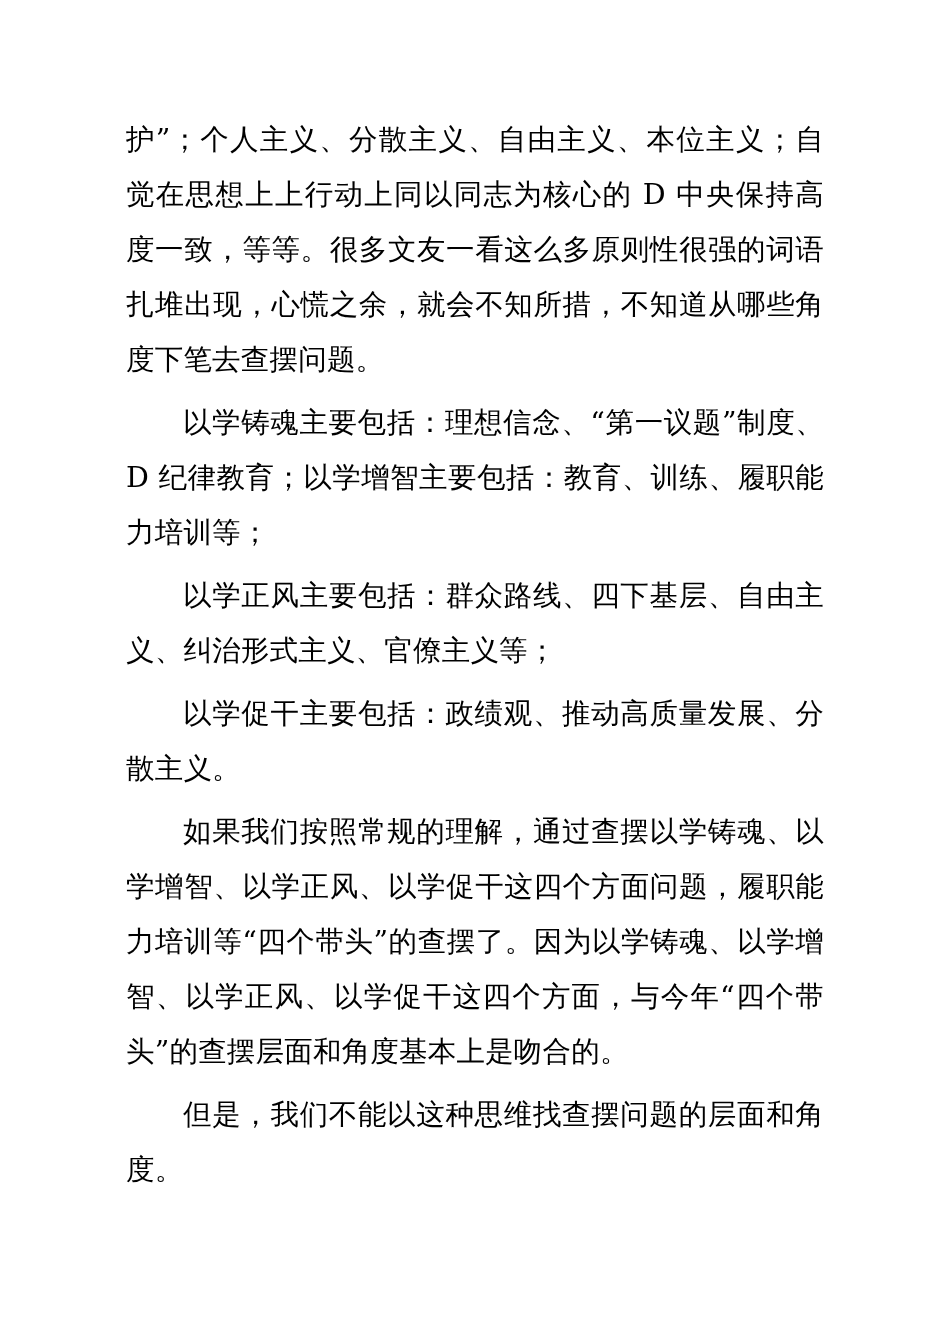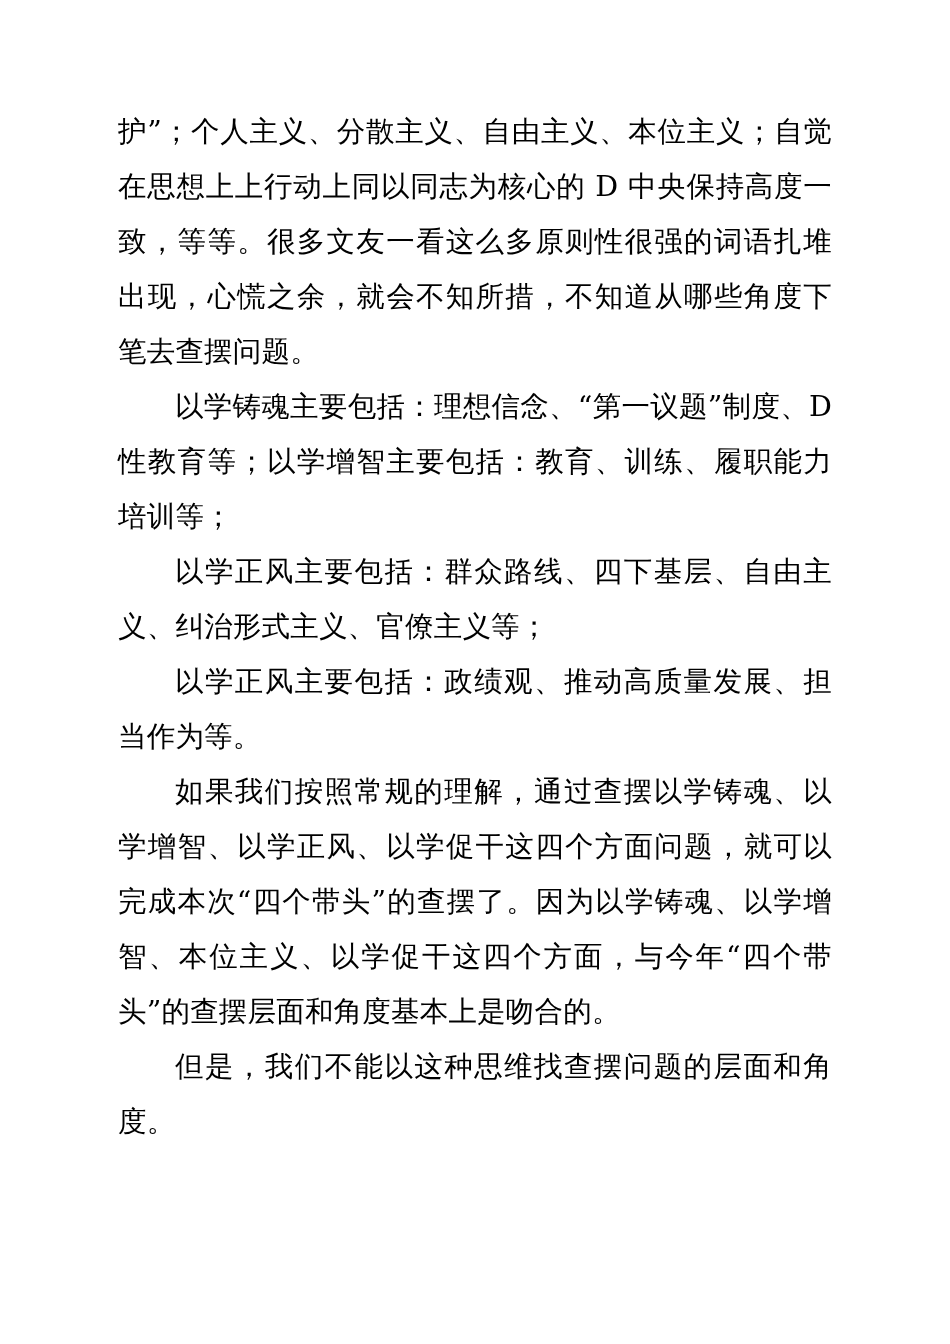--- a/index.html
+++ b/index.html
@@ -23,33 +23,33 @@
   }
   .doc-body {
     font-size: 28.5px;
     line-height: 55px;
     color: #000000;
     text-align: justify;
     text-justify: inter-ideograph;
     letter-spacing: 0.2px;
   }
   .para {
-    margin: 0;
+    margin: 8px;
     text-indent: 2em;
   }
   .para.no-indent {
     text-indent: 0;
   }
 </style>
 </head>
 <body>
 
 <div class="page">
   <div class="doc-body">
     <p class="para no-indent">护”；个人主义、分散主义、自由主义、本位主义；自觉在思想上上行动上同以同志为核心的 D 中央保持高度一致，等等。很多文友一看这么多原则性很强的词语扎堆出现，心慌之余，就会不知所措，不知道从哪些角度下笔去查摆问题。</p>
-    <p class="para">以学铸魂主要包括：理想信念、“第一议题”制度、D 性教育等；以学增智主要包括：教育、训练、履职能力培训等；</p>
+    <p class="para">以学铸魂主要包括：理想信念、“第一议题”制度、D 纪律教育；以学增智主要包括：教育、训练、履职能力培训等；</p>
     <p class="para">以学正风主要包括：群众路线、四下基层、自由主义、纠治形式主义、官僚主义等；</p>
-    <p class="para">以学正风主要包括：政绩观、推动高质量发展、担当作为等。</p>
-    <p class="para">如果我们按照常规的理解，通过查摆以学铸魂、以学增智、以学正风、以学促干这四个方面问题，就可以完成本次“四个带头”的查摆了。因为以学铸魂、以学增智、本位主义、以学促干这四个方面，与今年“四个带头”的查摆层面和角度基本上是吻合的。</p>
+    <p class="para">以学促干主要包括：政绩观、推动高质量发展、分散主义。</p>
+    <p class="para">如果我们按照常规的理解，通过查摆以学铸魂、以学增智、以学正风、以学促干这四个方面问题，履职能力培训等“四个带头”的查摆了。因为以学铸魂、以学增智、以学正风、以学促干这四个方面，与今年“四个带头”的查摆层面和角度基本上是吻合的。</p>
     <p class="para">但是，我们不能以这种思维找查摆问题的层面和角度。</p>
 
   </div>
 </div>
 
 </body></html>

